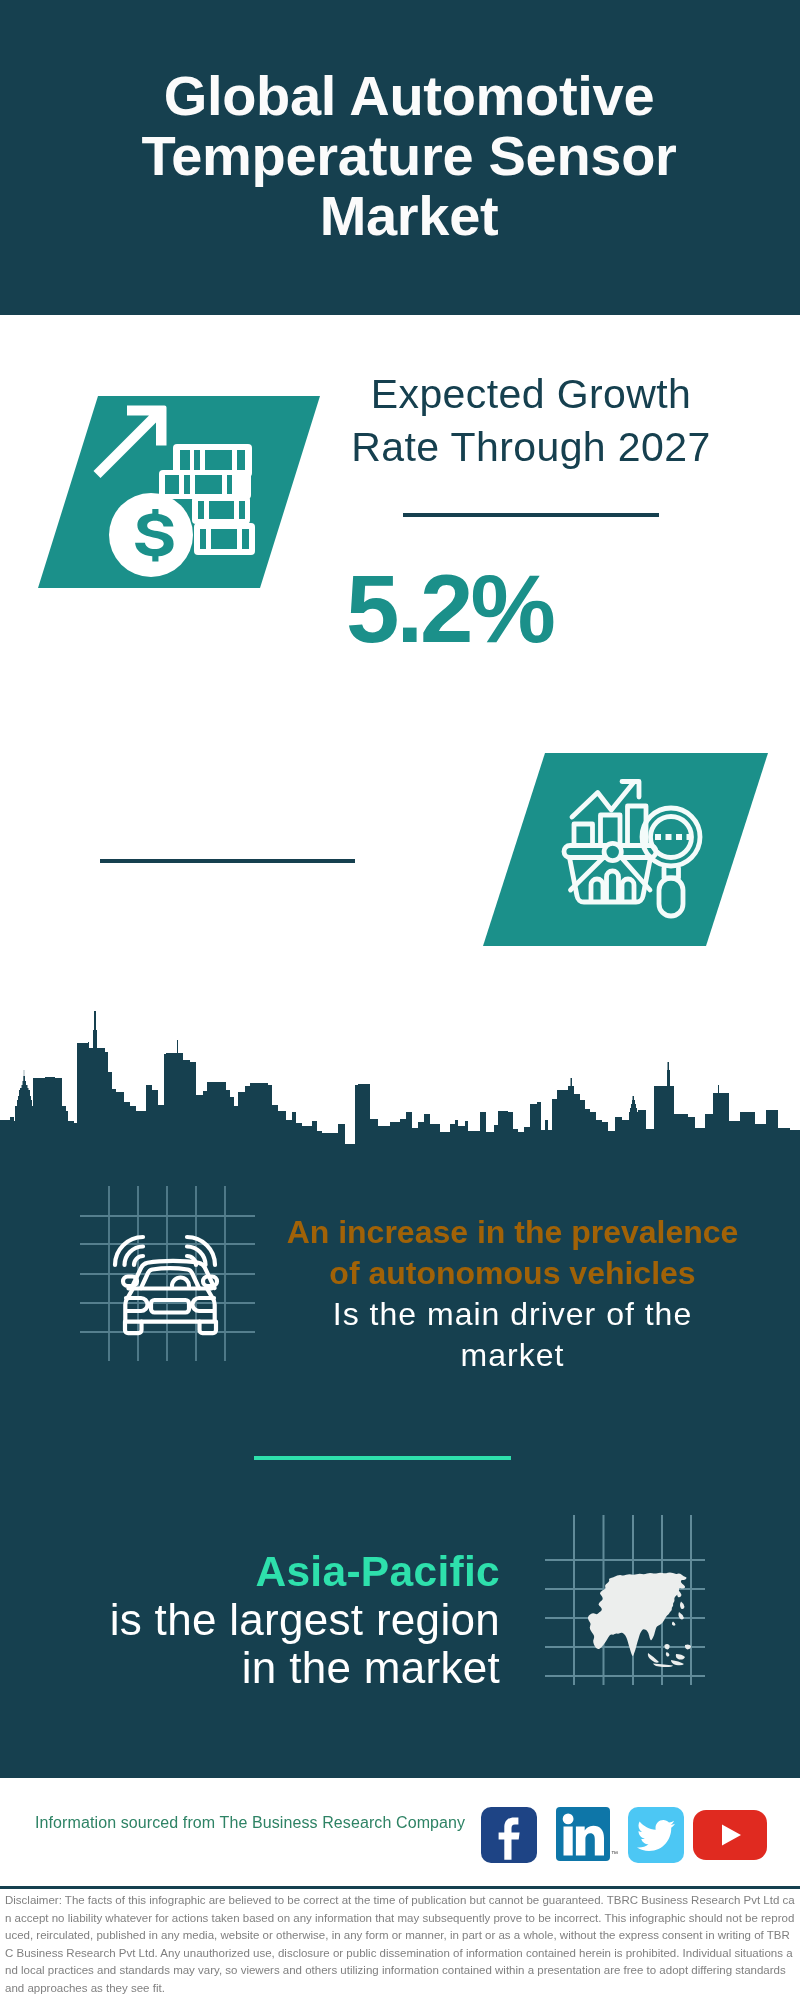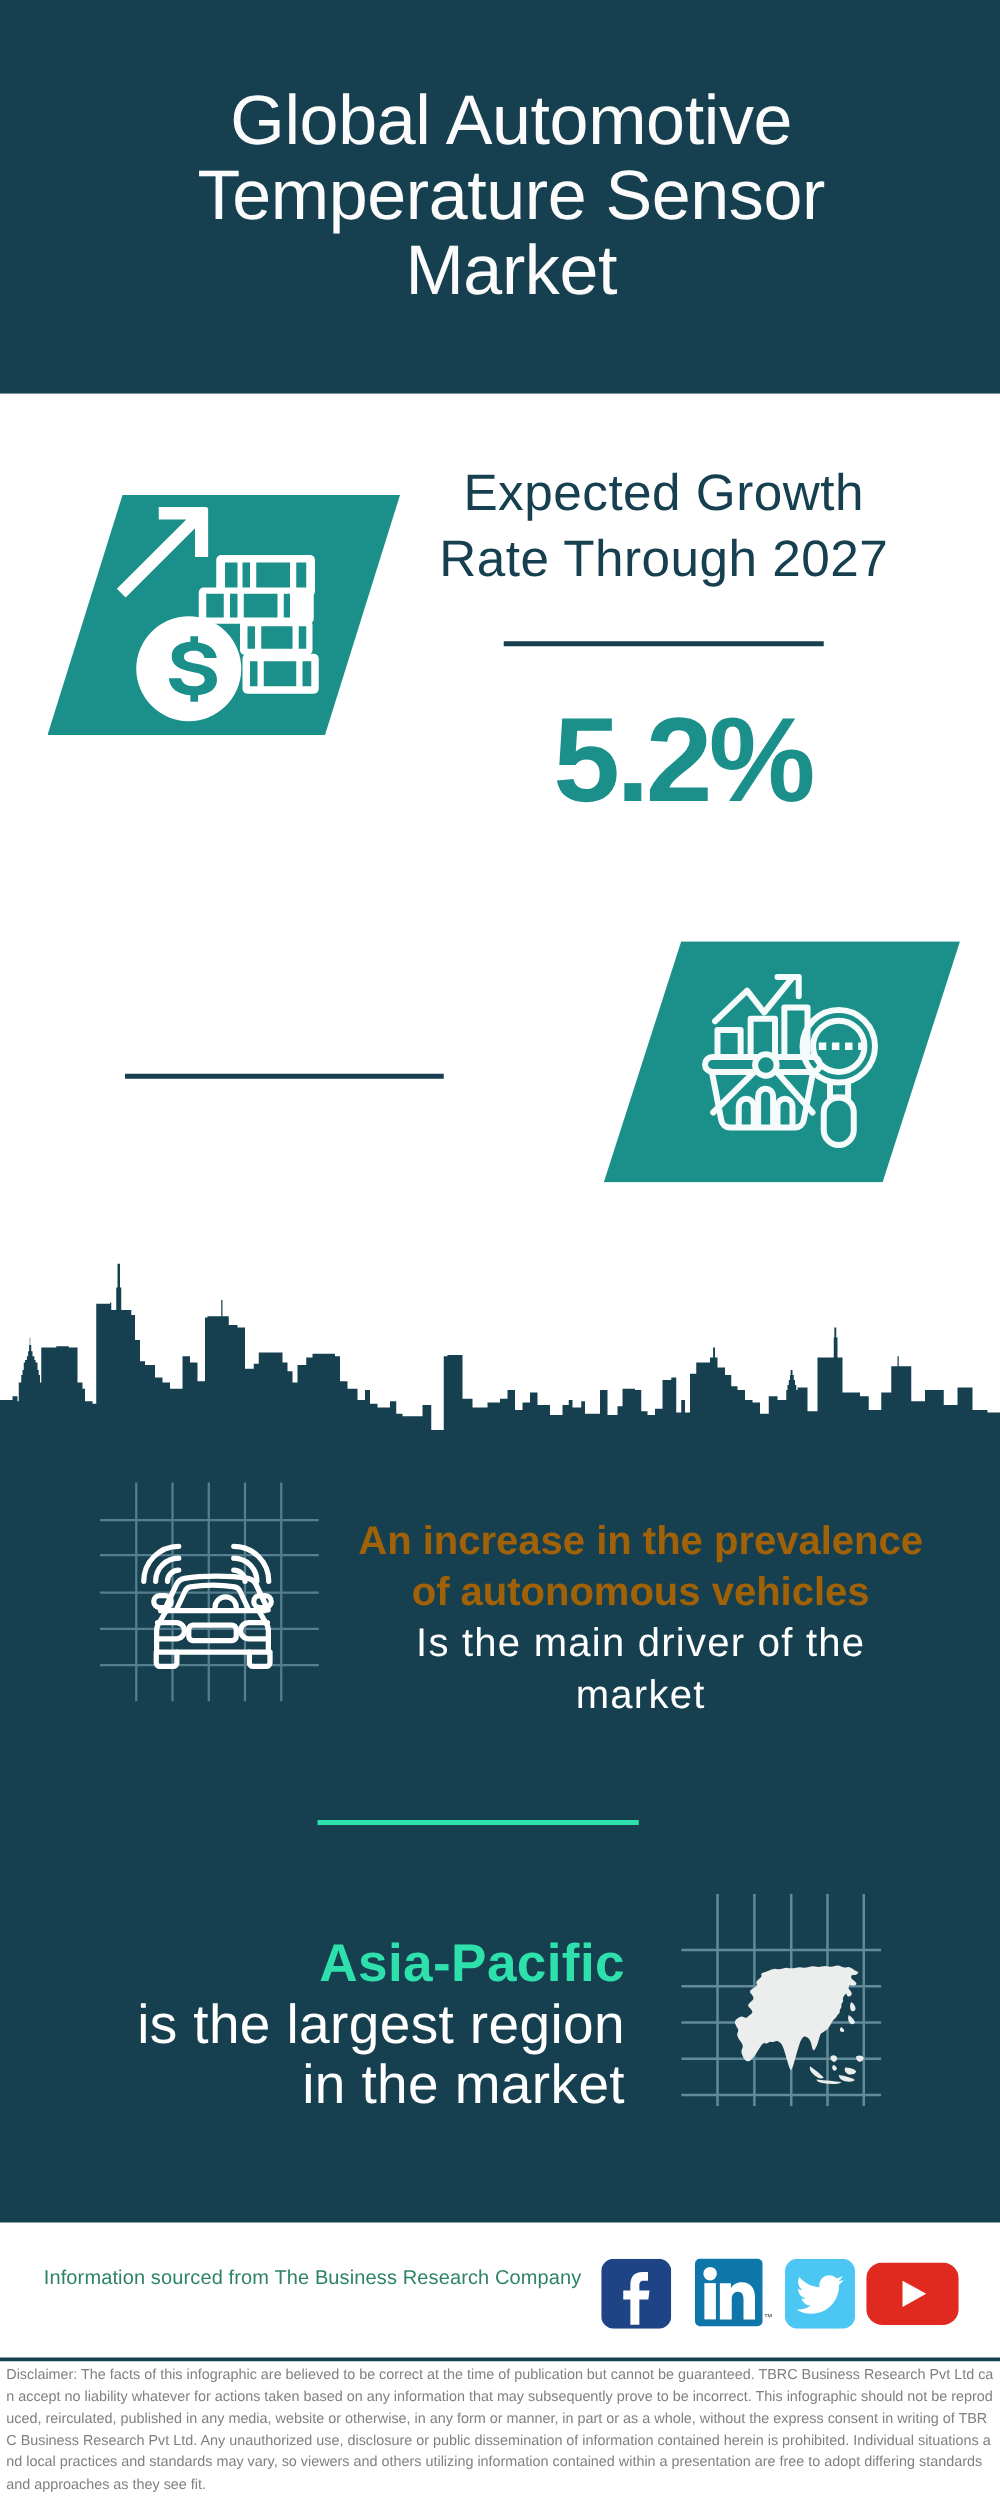--- a/index.html
+++ b/index.html
@@ -4,36 +4,36 @@
 <style>
   *{box-sizing:border-box;margin:0;padding:0}
   html,body{width:800px;height:2000px}
   body{font-family:"Liberation Sans",sans-serif;background:#fff;overflow:hidden;
        -webkit-font-smoothing:antialiased}
   .page{position:relative;width:800px;height:2000px;background:#fff;overflow:hidden}
 
   
   .header{position:absolute;left:0;top:0;width:800px;height:315px;background:#16404f}
   .header-title{position:absolute;left:129px;top:66px;width:560px;text-align:center;color:#fbfbfb;
-    font-size:56px;font-weight:normal;line-height:60px;letter-spacing:-0.3px}
+    font-size:56px;font-weight:bold;line-height:60px;letter-spacing:-0.3px}
 
   
   .white-band{position:absolute;left:0;top:315px;width:800px;height:715px;background:#fff}
 
   .para{position:absolute;background:#1b908a}
   .icon1{position:absolute;left:90px;top:400px}
   .para1{left:38px;top:396px;width:282px;height:192px;
      clip-path:polygon(60px 0, 282px 0, 222px 192px, 0 192px)}
   .icon2{position:absolute;left:560px;top:775px}
   .para2{left:483px;top:753px;width:285px;height:193px;
      clip-path:polygon(62px 0, 285px 0, 223px 193px, 0 193px)}
 
   .stat-label{position:absolute;color:#16404f;font-weight:normal;font-size:41px;line-height:53px;text-align:center;letter-spacing:0.4px}
   .stat-rule{position:absolute;background:#16404f;height:4px}
-  .stat-value{position:absolute;color:#1b908a;font-weight:bold;text-align:center;line-height:1}
+  .stat-value{position:absolute;color:#1b908a;font-weight:bold;text-align:left;line-height:1}
 
   #g-label{left:326px;top:368px;width:410px}
   #g-rule{left:403px;top:513px;width:256px}
   #g-value{left:346px;top:561px;width:400px;font-size:96px;letter-spacing:-3px}
 
   #m-label{left:50px;top:723px;width:410px}
   #m-rule{left:100px;top:859px;width:255px}
   #m-value{left:55px;top:894px;width:400px;font-size:72px;letter-spacing:0px}
 
   

